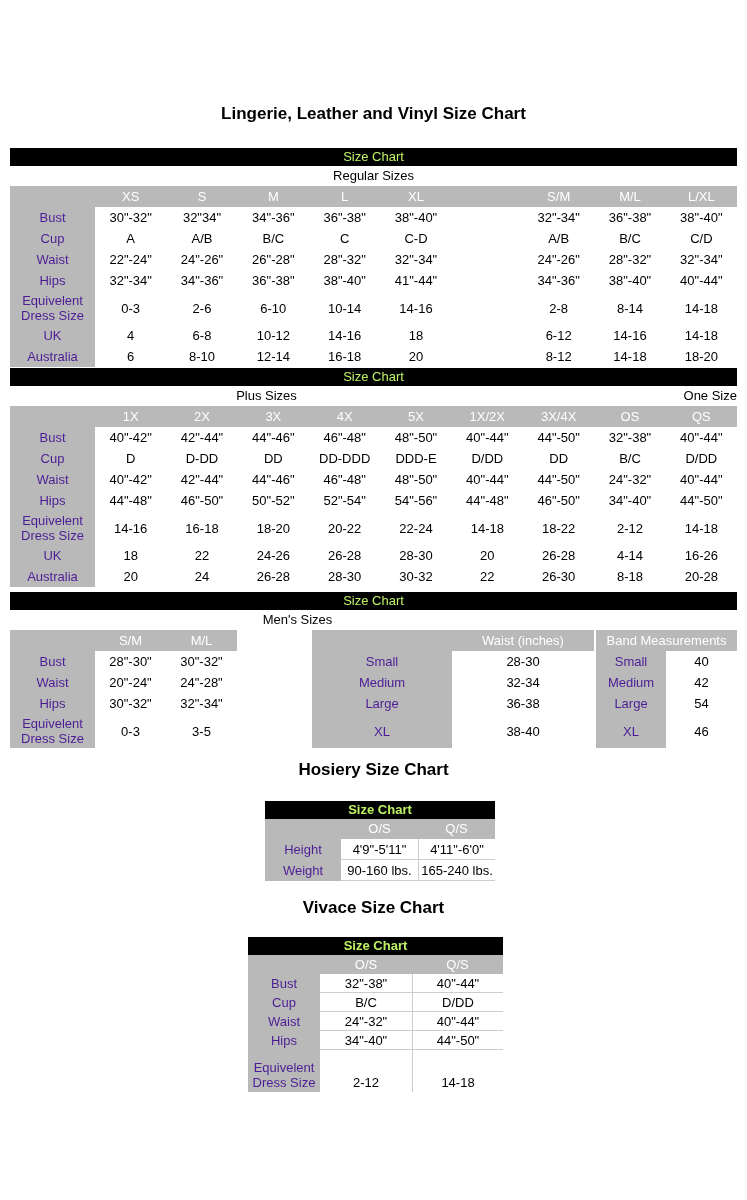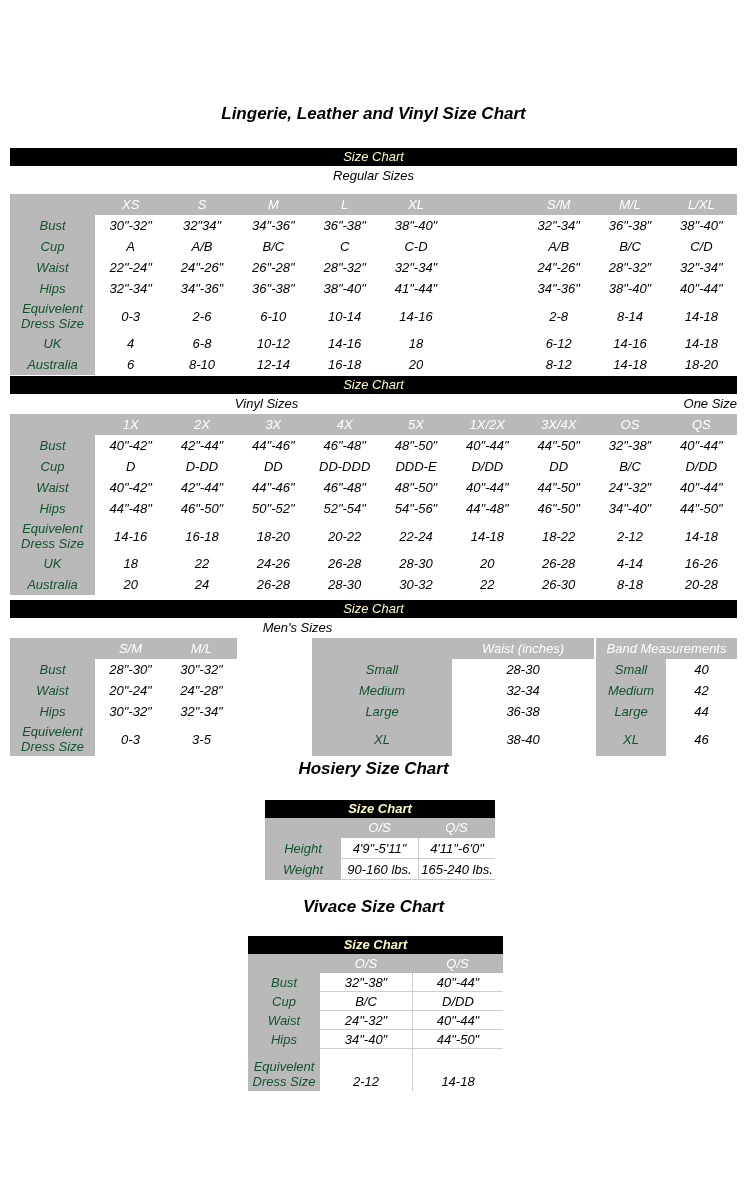--- a/index.html
+++ b/index.html
@@ -1,52 +1,52 @@
 <!DOCTYPE html>
 <html><head>
 <meta charset="utf-8">
 <style>
   html,body{margin:0;padding:0;background:#fff;}
   body{width:747px;height:1200px;overflow:hidden;font-family:"Liberation Sans",sans-serif;color:#000;}
   *{box-sizing:border-box;}
-  .page{width:727px;padding:1px 0;margin:0 10px;padding-top:105px;font-size:13px;font-style:italic;}
+  .page{width:727px;padding:1px 0;margin:0 10px;padding-top:105px;font-size:13px;}
   h1,h2{font-size:17px;font-weight:bold;text-align:center;margin:0;line-height:18px;}
   h1{margin-bottom:25px;}
-  .bar{background:#000;color:#fef9c3;height:18px;line-height:18px;text-align:center;font-size:13px;}
+  .bar{background:#000;color:#bef264;height:18px;line-height:18px;text-align:center;font-size:13px;}
   .bar.bold{font-weight:bold;}
-  .subtitle{height:28px;line-height:20px;text-align:center;}
+  .subtitle{height:20px;line-height:20px;text-align:center;}
   .split{display:flex;height:20px;line-height:20px;}
   .split .s-left{width:513px;text-align:center;}
   .split .s-mid{width:71px;}
   .split .s-right{width:143px;text-align:right;}
   .grid{display:grid;}
   .g9{grid-template-columns:85px repeat(9,1fr);width:727px;}
   .gj{grid-template-columns:85px 71px 71px;width:227px;}
   .gm{grid-template-columns:140px 142px 2px 70px 71px;width:425px;margin-left:75px;}
   .gh{grid-template-columns:76px 77px 77px;width:230px;margin-left:255px;}
   .gv{grid-template-columns:72px 92px 91px;width:255px;margin-left:238px;}
   .hc{background:#b9b9b9;color:#fff;text-align:center;height:21px;line-height:21px;overflow:hidden;}
-  .rl{background:#b9b9b9;color:#14532d;display:flex;align-items:center;justify-content:center;text-align:center;line-height:15px;height:21px;}
+  .rl{background:#b9b9b9;color:#4c1d95;display:flex;align-items:center;justify-content:center;text-align:center;line-height:15px;height:21px;}
   .dc{background:#fff;display:flex;align-items:center;justify-content:center;height:21px;white-space:nowrap;}
   .tall{height:34px;}
   .xtall{height:42px;align-items:flex-end;padding-bottom:2px;}
   .gapc{background:#fff;}
   .bordered .dc{border-bottom:1px solid #ccc;}
   .bordered .dc.sep{border-left:1px solid #ccc;}
   .bordered .dc.xtall{border-bottom:none;}
   .hosiery .hc{height:20px;line-height:20px;}
   .hosiery .dc{height:21px;}
   .vivace .hc{height:19px;line-height:19px;}
   .vivace .dc,.vivace .rl{min-height:19px;height:19px;}
   .vivace .rl.xtall,.vivace .dc.xtall{height:42px;}
   .duo{display:flex;}
   .duo-titles{display:flex;height:20px;line-height:20px;}
   .duo-titles .jt{width:227px;text-align:center;}
   .duo-titles .mt{width:425px;margin-left:75px;text-align:center;}
-  .hos-title{margin-top:4px;}
+  .hos-title{margin-top:13px;}
   .hos-bar{margin-top:22px;}
   .viv-title{margin-top:18px;}
   .viv-bar{margin-top:20px;}
   .bar2{margin-top:1px;}
   .bar3{margin-top:5px;}
 </style>
 </head>
 <body>
 
 <div class="page">
@@ -136,21 +136,21 @@
         <div class="dc"></div>
         <div class="dc">8-12</div>
         <div class="dc">14-18</div>
         <div class="dc">18-20</div>
       </div>
   </div>
 
   <div>
     <div class="bar bar2">Size Chart</div>
     <div class="split">
-      <span class="s-left">Vinyl Sizes</span>
+      <span class="s-left">Plus Sizes</span>
       <span class="s-mid"></span>
       <span class="s-right">One Size</span>
     </div>
     <div class="grid g9">
         <div class="hc"></div>
         <div class="hc">1X</div>
         <div class="hc">2X</div>
         <div class="hc">3X</div>
         <div class="hc">4X</div>
         <div class="hc">5X</div>
@@ -266,21 +266,21 @@
           <div class="dc">40</div>
           <div class="rl">Medium</div>
           <div class="dc">32-34</div>
           <div class="dc gapc"></div>
           <div class="rl">Medium</div>
           <div class="dc">42</div>
           <div class="rl">Large</div>
           <div class="dc">36-38</div>
           <div class="dc gapc"></div>
           <div class="rl">Large</div>
-          <div class="dc">44</div>
+          <div class="dc">54</div>
           <div class="rl tall">XL</div>
           <div class="dc tall">38-40</div>
           <div class="dc gapc tall"></div>
           <div class="rl tall">XL</div>
           <div class="dc tall">46</div>
         </div>
     </div>
   </div>
 
   <h2 class="hos-title">Hosiery Size Chart</h2>

